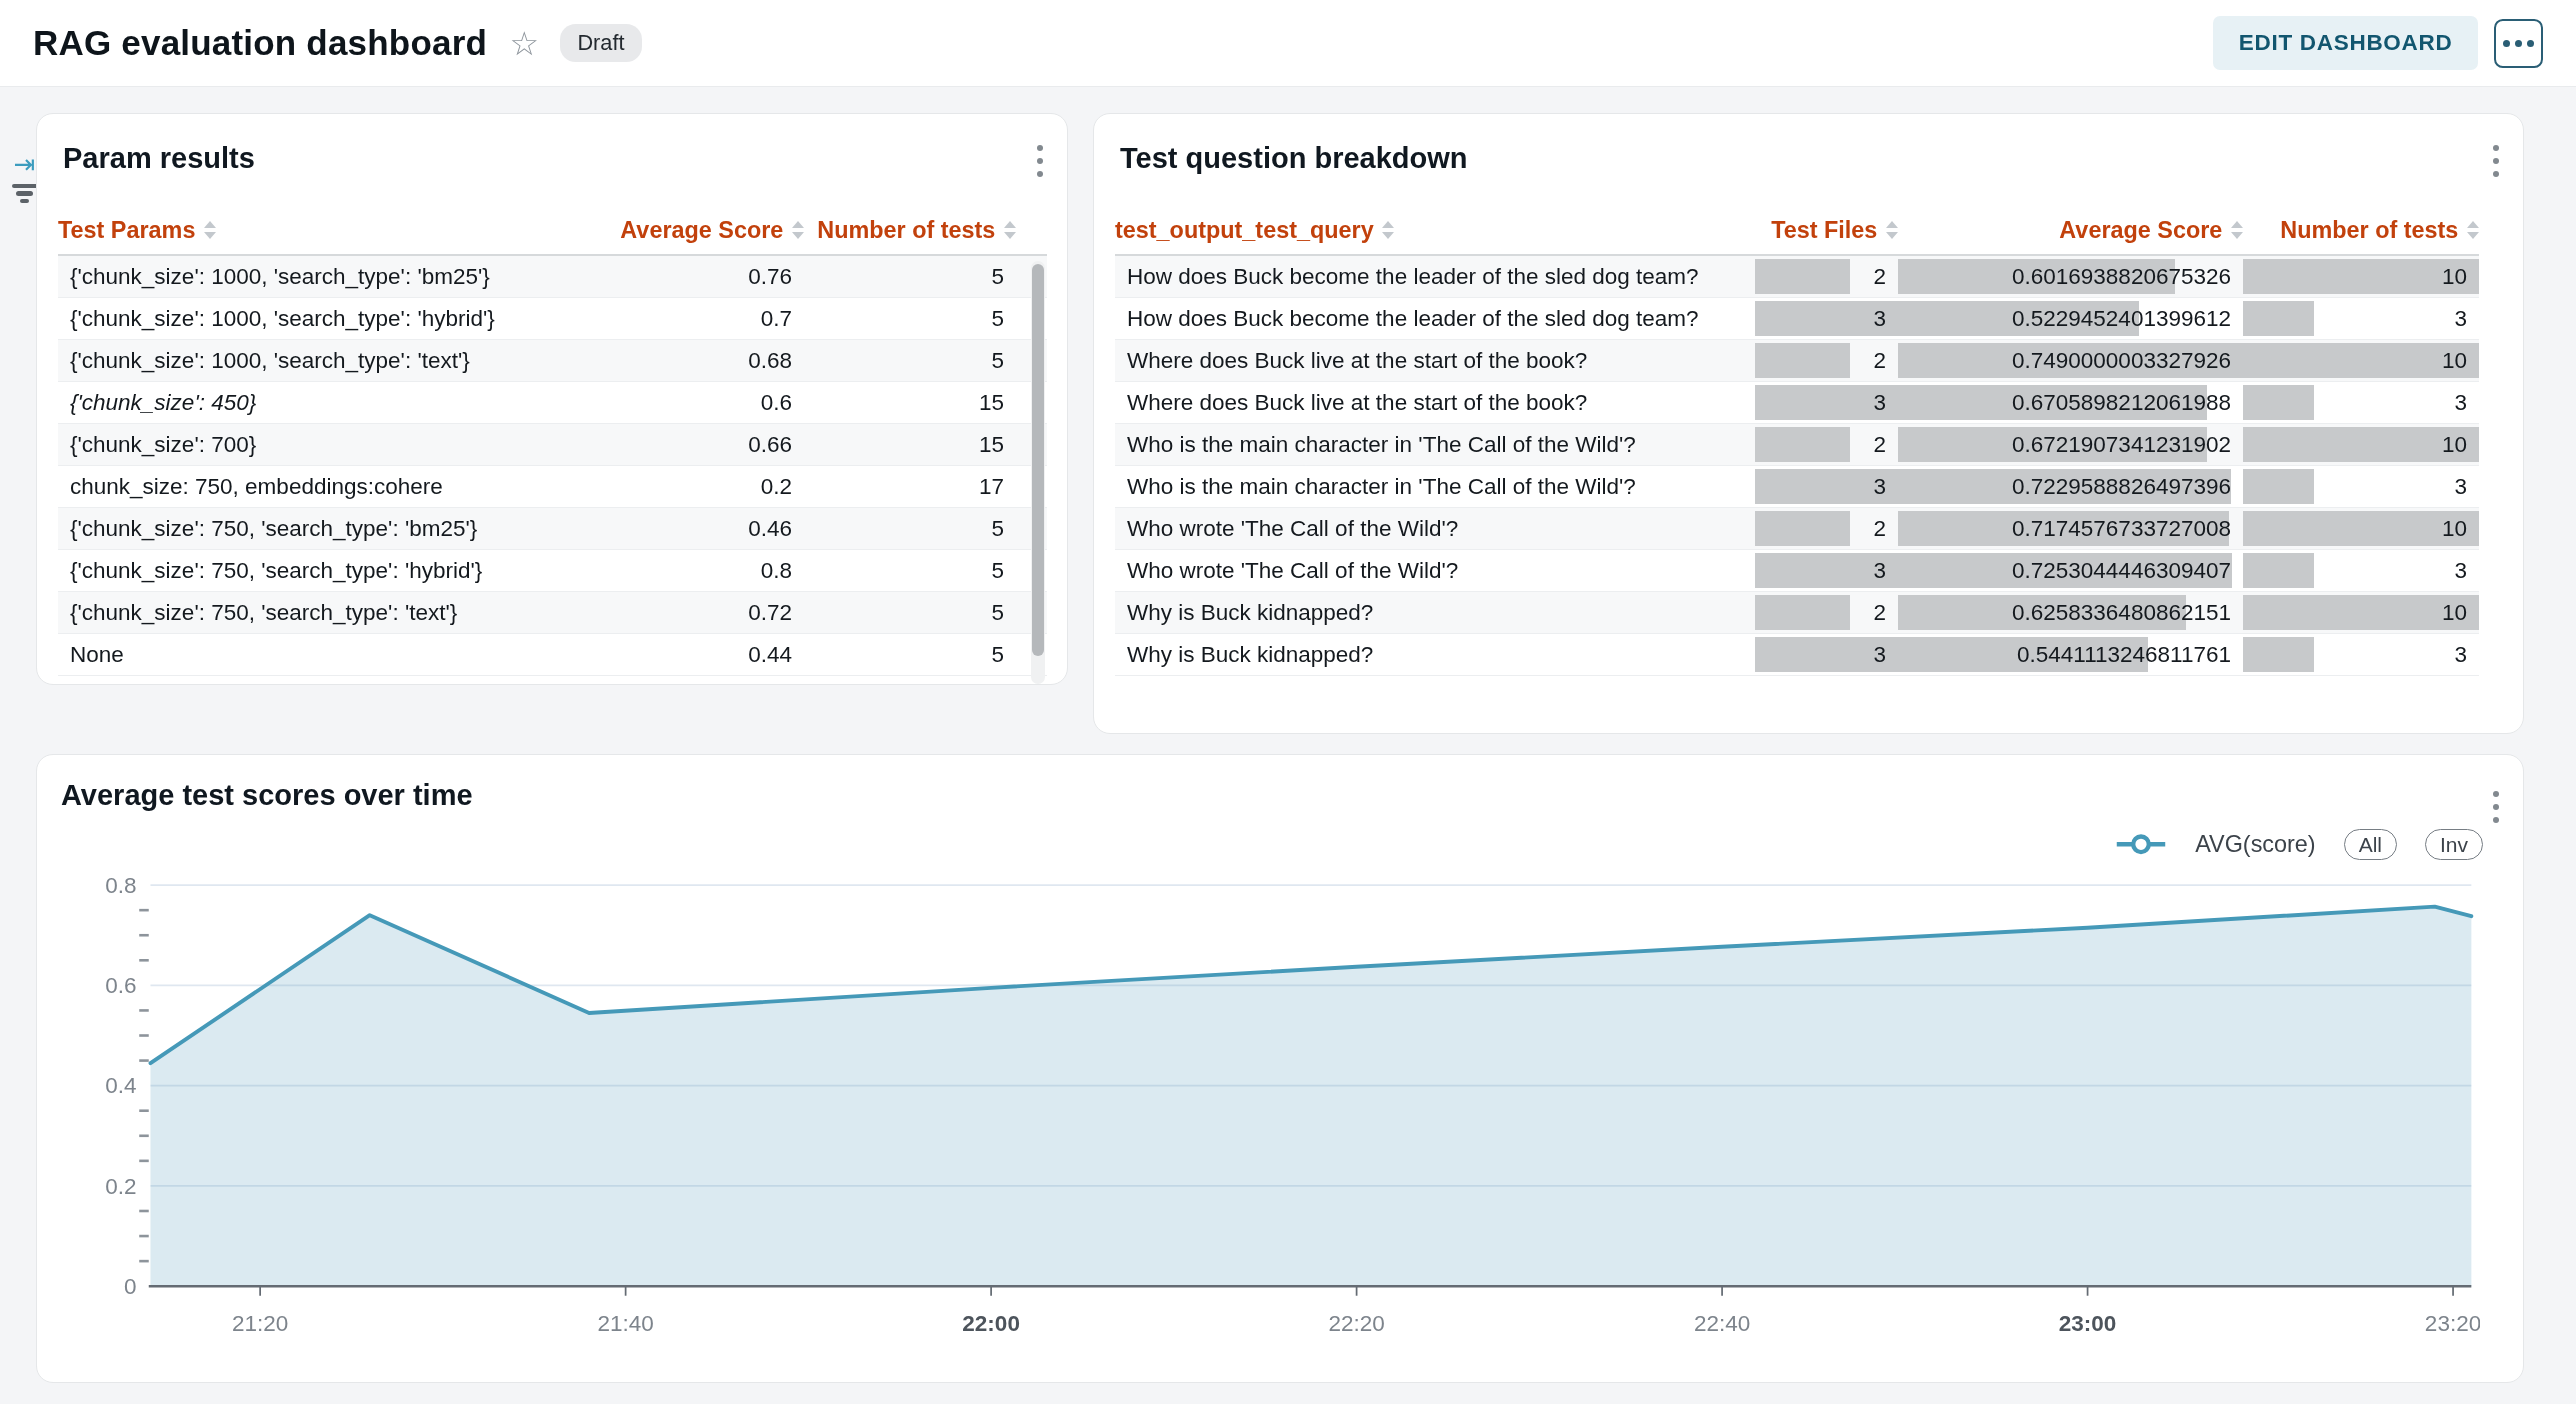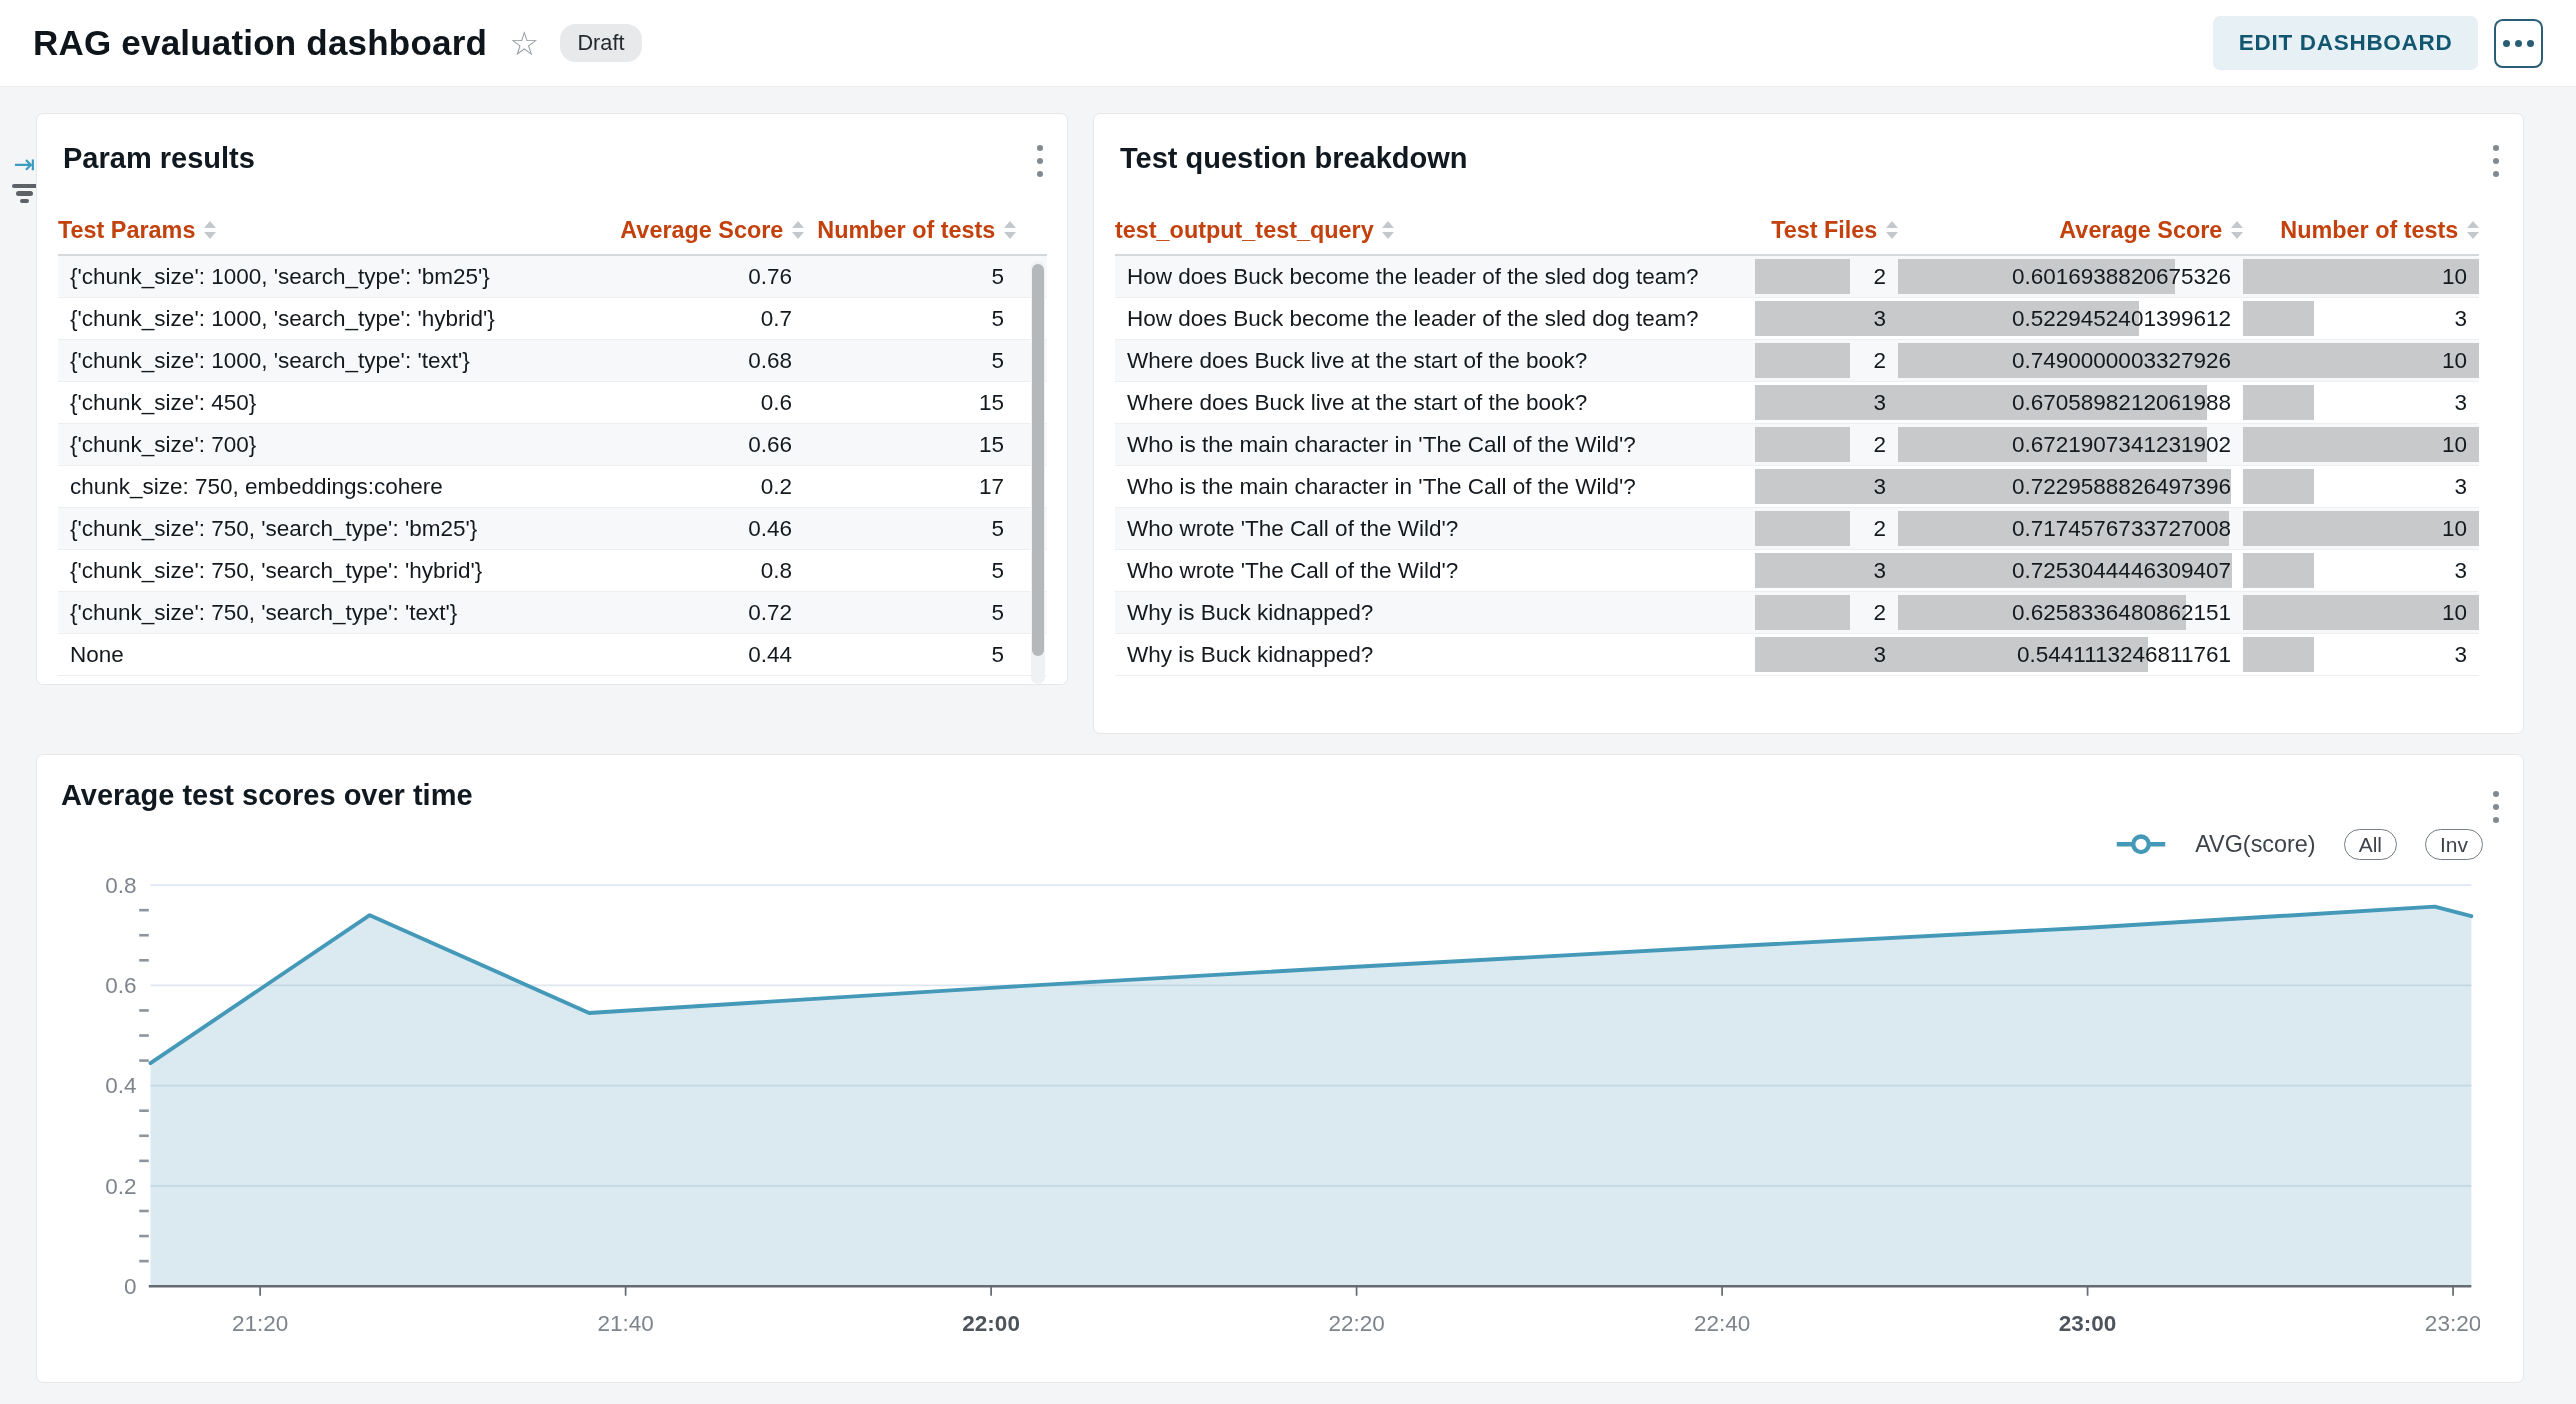--- a/index.html
+++ b/index.html
@@ -39,21 +39,21 @@
   .rail-icon { position:absolute; left:7px; width:35px; text-align:center; cursor:pointer; }
   .collapse-glyph { font-size:26px; color:#3c9cbe; }
   .filter-glyph { display:inline-block; }
   .filter-glyph b { display:block; background:#5c6268; border-radius:2.6px; height:4.3px; margin:3.5px auto 0; }
   .filter-glyph b:nth-child(1){ width:26px; }
   .filter-glyph b:nth-child(2){ width:17.3px; }
   .filter-glyph b:nth-child(3){ width:8.7px; }
   
   .panel {
     position:absolute; background:#ffffff; border:1.7px solid #e5e7e9;
-    border-radius:7px;
+    border-radius:17px;
   }
   .panel-title { font-size:29px; font-weight:700; color:#101820; }
   .kebab {
     position:absolute; cursor:pointer; display:flex; flex-direction:column; gap:7px;
     padding:5.2px;
   }
   .kebab i { width:6px; height:6px; border-radius:50%; background:#82898f; display:block; }
   #panel-params  { left:36px;   top:113px; width:1032px; height:572px; }
   #panel-questions { left:1093px; top:113px; width:1431px; height:621px; }
   #panel-chart   { left:36px;   top:754px; width:2488px; height:629px; }
@@ -151,21 +151,21 @@
           <div class="cell right" style="padding-right: 12px;">5</div>
           <div></div>
         </div>
         <div class="trow striped" style="grid-template-columns: 1fr 195px 212px 31px;">
           <div class="cell" style="padding-left: 12px;">{'chunk_size': 1000, 'search_type': 'text'}</div>
           <div class="cell right" style="padding-right: 12px;">0.68</div>
           <div class="cell right" style="padding-right: 12px;">5</div>
           <div></div>
         </div>
         <div class="trow" style="grid-template-columns: 1fr 195px 212px 31px;">
-          <div class="cell" style="padding-left: 12px;">{'chunk_size': 450}</div>
+          <div class="cell" style="padding-left: 12px; font-style: italic;">{'chunk_size': 450}</div>
           <div class="cell right" style="padding-right: 12px;">0.6</div>
           <div class="cell right" style="padding-right: 12px;">15</div>
           <div></div>
         </div>
         <div class="trow striped" style="grid-template-columns: 1fr 195px 212px 31px;">
           <div class="cell" style="padding-left: 12px;">{'chunk_size': 700}</div>
           <div class="cell right" style="padding-right: 12px;">0.66</div>
           <div class="cell right" style="padding-right: 12px;">15</div>
           <div></div>
         </div>

